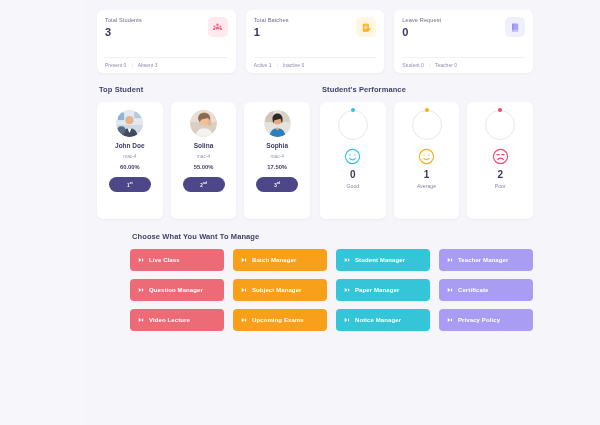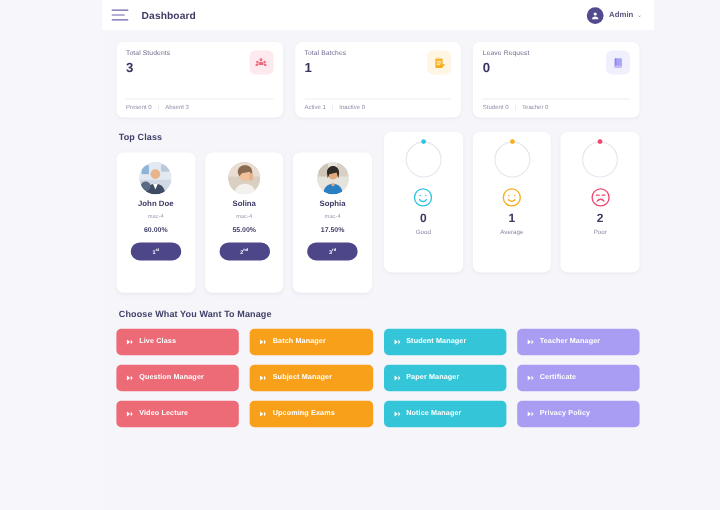--- a/index.html
+++ b/index.html
@@ -90,57 +90,39 @@
   }
   .gauge .dot{
     position:absolute;width:4px;height:4px;border-radius:50%;
     top:-3px;left:50%;transform:translateX(-50%);
   }
   .emoji{width:17px;height:17px;margin-bottom:5px;}
   .perf-count{font-size:10px;font-weight:bold;color:#3c3a63;line-height:1;margin-bottom:3px;}
   .perf-label{font-size:5.2px;color:#8a88a6;}
 
   
-  .manage{margin-top:13px;}
+  .manage{margin-top:13px;margin-left:33px;}
   .btn-grid{display:grid;grid-template-columns:repeat(4,1fr);gap:8px 9px;}
   .mbtn{
     border-radius:4px;height:22px;display:flex;align-items:center;gap:5px;
     padding:0 8px;color:#fff;font-size:6px;font-weight:bold;cursor:pointer;
     box-sizing:border-box;letter-spacing:.1px;
   }
   .mbtn .arrow{flex:0 0 auto;display:flex;align-items:center;}
   .mbtn .arrow svg{width:6px;height:6px;fill:#fff;}
 </style>
 </head>
 <body>
 
 <div class="app">
 
   <div class="sidebar"></div>
 
   <div class="main">
 
-    <div class="topbar">
-      <div class="hamburger">
-        <span></span>
-          <span></span>
-          <span></span>
-      </div>
-      <div class="page-title">Dashboard</div>
-      <div class="topbar-right">
-        <div class="avatar">
-          <svg viewBox="0 0 24 24">
-              <circle cx="12" cy="8" r="4"></circle>
-              <path d="M4 21c0-4.4 3.6-7 8-7s8 2.6 8 7z"></path>
-            </svg>
-        </div>
-        <div class="admin-label">Admin</div>
-        <div class="caret">⌄</div>
-      </div>
-    </div>
 
     <div class="content">
 
       <div class="stats-row">
 
         <div class="stat-card">
           <div class="stat-top">
             <div>
               <div class="stat-label">Total Students</div>
               <div class="stat-value">3</div>
@@ -204,21 +186,21 @@
             <span>Student 0</span>
             <span class="divider">|</span>
             <span>Teacher 0</span>
           </div>
         </div>
       </div>
 
       <div class="two-col">
 
         <div class="col">
-          <div class="section-title">Top Class</div>
+          <div class="section-title">Top Student</div>
           <div class="mini-row">
 
             <div class="mini-card">
               <svg class="scorer-avatar" viewBox="0 0 40 40">
                 <defs>
                     <clipPath id="c1">
                       <circle cx="20" cy="20" r="20"></circle>
                     </clipPath>
                   </defs>
                 <g clip-path="url(#c1)">
@@ -286,20 +268,21 @@
               <div class="scorer-pct">17.50%</div>
               <div class="rank-badge">
                 <span>3</span><sup>rd</sup>
               </div>
             </div>
 
           </div>
         </div>
 
         <div class="col">
+          <div class="section-title">Student's Performance</div>
           <div class="mini-row">
 
             <div class="mini-card">
               <div class="gauge">
                 <div class="dot" style="background:#2ec5e0"></div>
               </div>
               <svg class="emoji" viewBox="0 0 24 24" fill="none" stroke="#2ec5e0" stroke-width="1.6">
                 <circle cx="12" cy="12" r="10"></circle>
                 <circle cx="8.6" cy="9.8" r=".9" fill="#2ec5e0" stroke="none"></circle>
                 <circle cx="15.4" cy="9.8" r=".9" fill="#2ec5e0" stroke="none"></circle>

